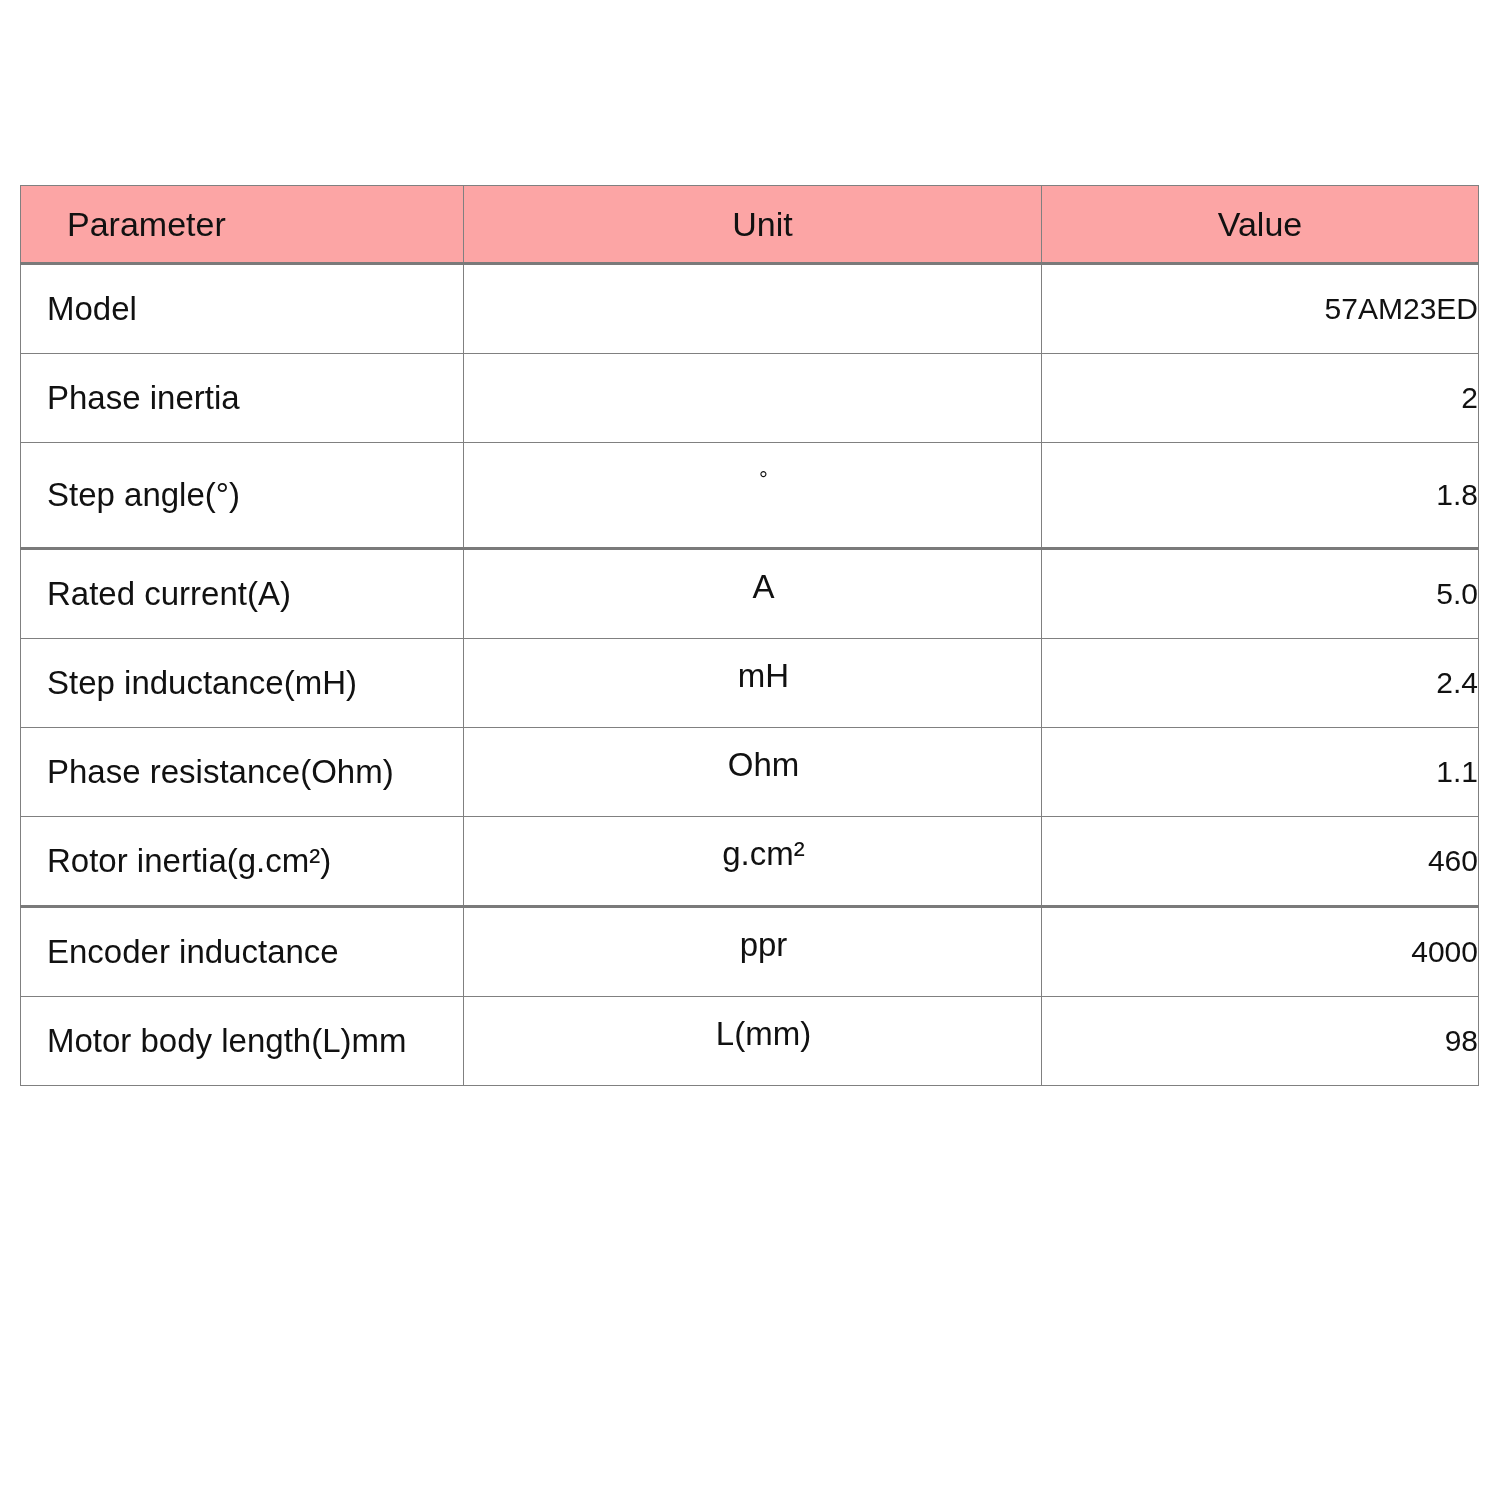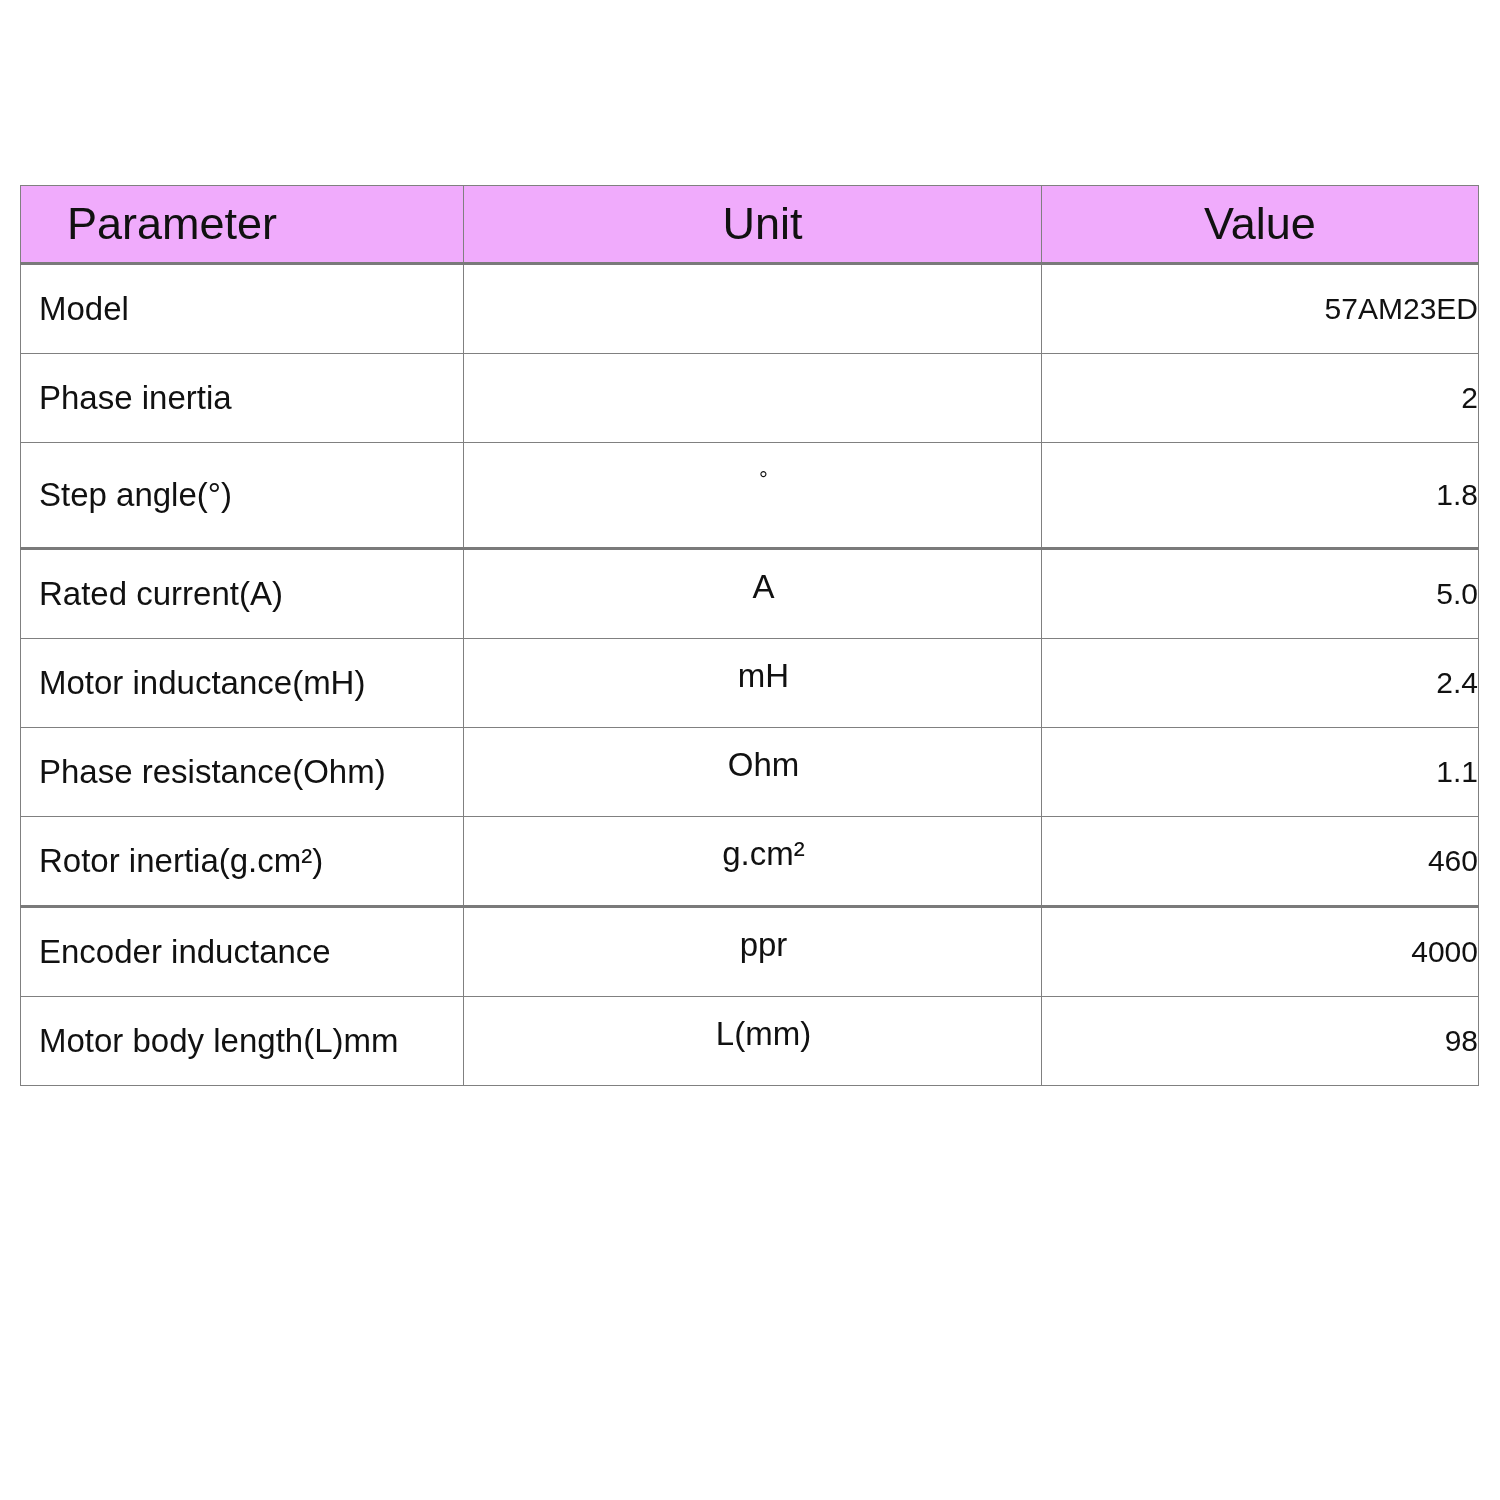--- a/index.html
+++ b/index.html
@@ -22,36 +22,36 @@
     }
     .spec-table col.c1 { width: 443px; }
     .spec-table col.c2 { width: 578px; }
     .spec-table col.c3 { width: 437px; }
     .spec-table th, .spec-table td {
       border: 1.5px solid #808080;
       padding: 0;
       vertical-align: middle;
     }
     .spec-table thead th {
-      background: #f0abfc;
+      background: #fca5a5;
       height: 76px;
       font-weight: normal;
-      font-size: 45px;
+      font-size: 34px;
       border-bottom: 3px solid #7a7a7a;
     }
     .spec-table thead th.h-param { text-align: left; padding-left: 46px; }
     .spec-table thead th.h-unit { text-align: center; padding-left: 20px; }
     .spec-table thead th.h-value { text-align: center; }
     .spec-table tbody td {
       height: 74px;
       font-size: 33px;
     }
     .spec-table tbody td.param {
       text-align: left;
-      padding-left: 18px;
+      padding-left: 26px;
     }
     .spec-table tbody td.unit {
       text-align: center;
       padding-left: 22px;
       padding-bottom: 14px;
     }
     .spec-table tbody td.value {
       text-align: right;
       padding-left: 6px;
       font-size: 30px;
@@ -90,21 +90,21 @@
       <td class="param">Step angle(°)</td>
       <td class="unit small">°</td>
       <td class="value">1.8</td>
     </tr>
     <tr>
       <td class="param">Rated current(A)</td>
       <td class="unit">A</td>
       <td class="value">5.0</td>
     </tr>
     <tr>
-      <td class="param">Motor inductance(mH)</td>
+      <td class="param">Step inductance(mH)</td>
       <td class="unit">mH</td>
       <td class="value">2.4</td>
     </tr>
     <tr>
       <td class="param">Phase resistance(Ohm)</td>
       <td class="unit">Ohm</td>
       <td class="value">1.1</td>
     </tr>
     <tr class="thick-bottom">
       <td class="param">Rotor inertia(g.cm²)</td>

